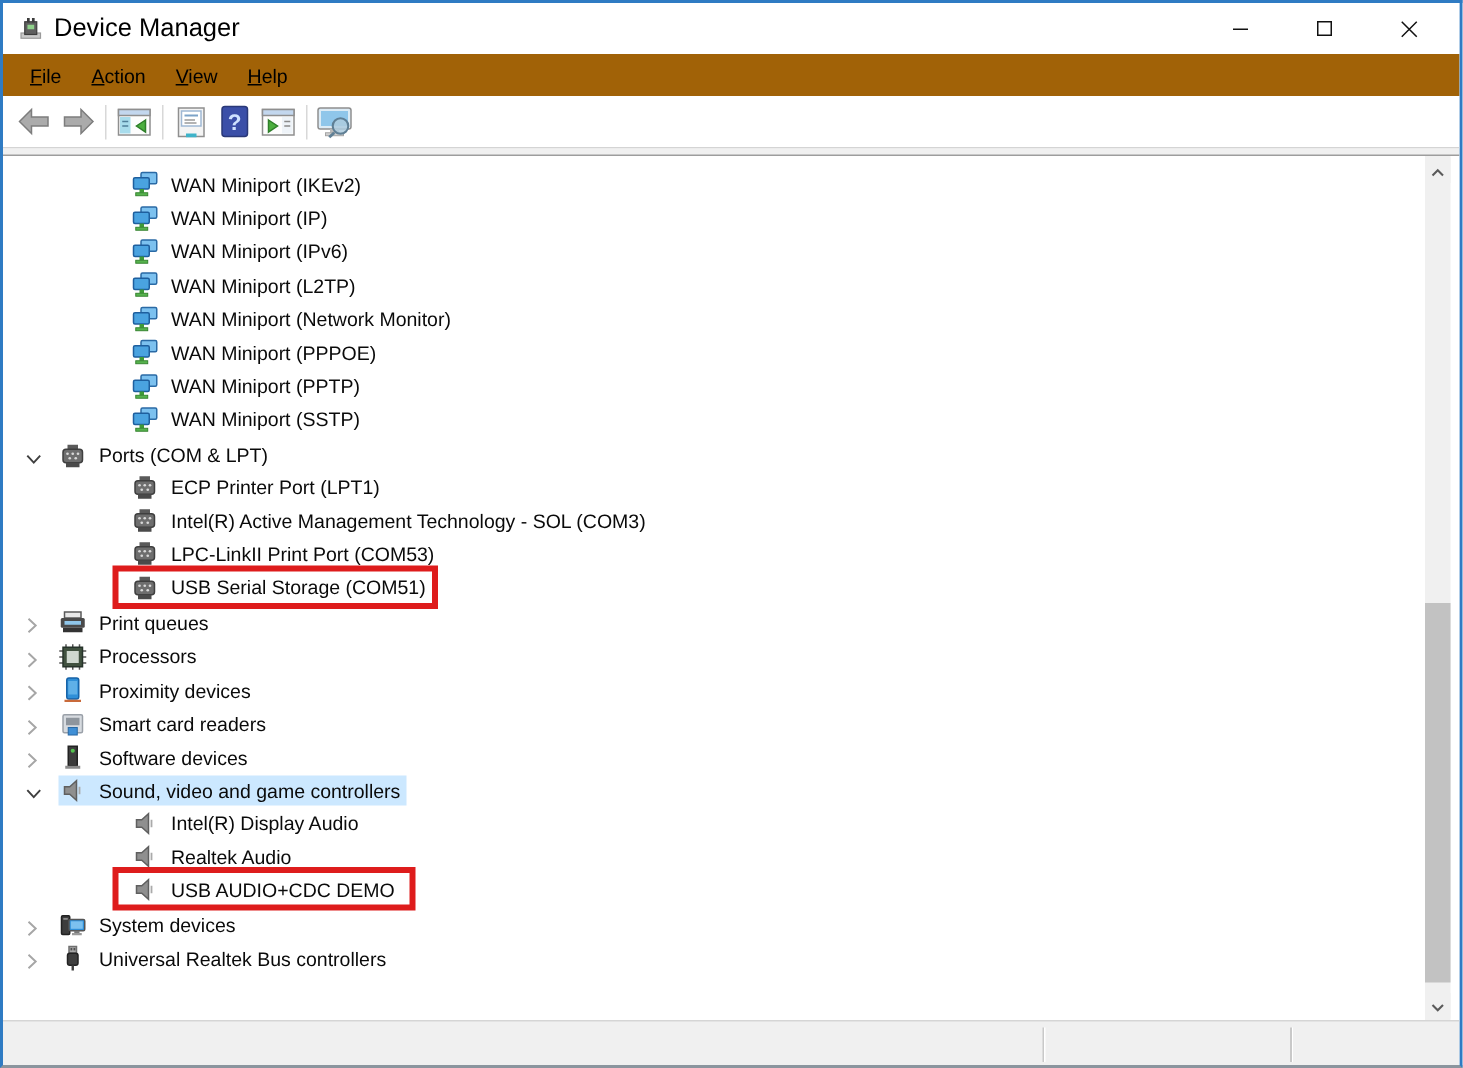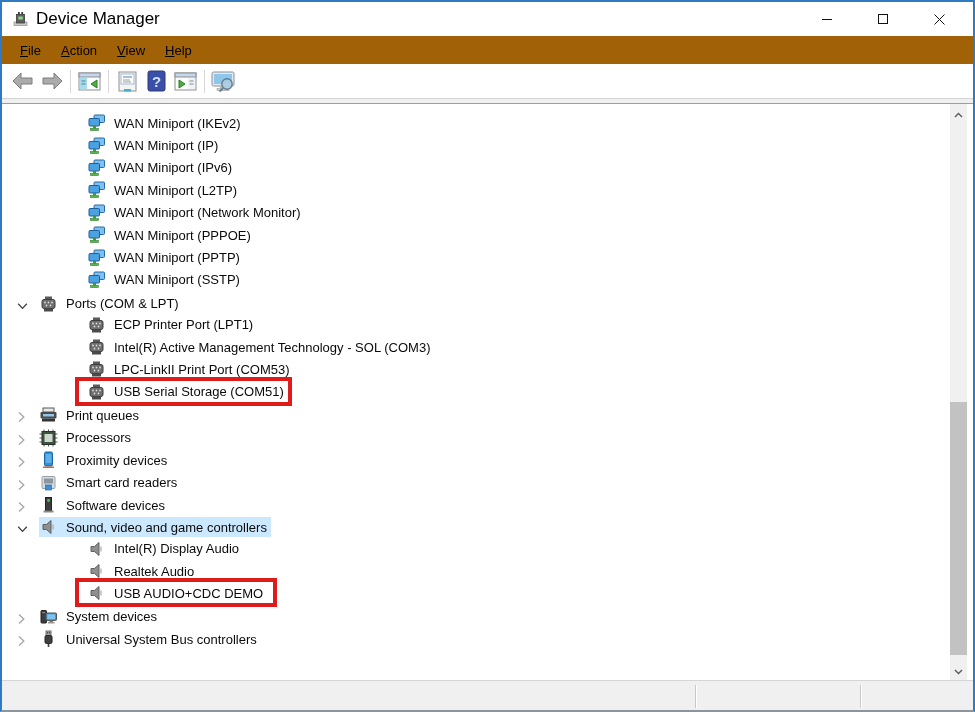--- a/index.html
+++ b/index.html
@@ -587,21 +587,21 @@
           <span class="row-content">
             <span class="dev-icon">
               <svg width="19" height="18" viewBox="0 0 19 18">
                 <rect x="7" y="1" width="5" height="4.5" fill="#a8a8a8" stroke="#6f6f6f"></rect>
                 <rect x="8" y="2" width="1.2" height="1.6" fill="#4f4f4f"></rect>
                 <rect x="10" y="2" width="1.2" height="1.6" fill="#4f4f4f"></rect>
                 <rect x="6" y="5.5" width="7" height="8" rx="1.5" fill="#3f3f3f" stroke="#222"></rect>
                 <line x1="9.5" y1="13.5" x2="9.5" y2="17" stroke="#3f3f3f" stroke-width="1.6"></line>
               </svg>
             </span>
-            <span>Universal System Bus controllers</span>
+            <span>Universal Realtek Bus controllers</span>
           </span>
         </div>
       </div>
     <div class="scrollbar">
       <button class="sb-btn sb-up">
         <span>
           <svg width="9" height="6" viewBox="0 0 9 6">
               <path d="M1 5 L4.5 1.5 L8 5" fill="none" stroke="#5a5a5a" stroke-width="1.4"></path>
             </svg>
         </span>

